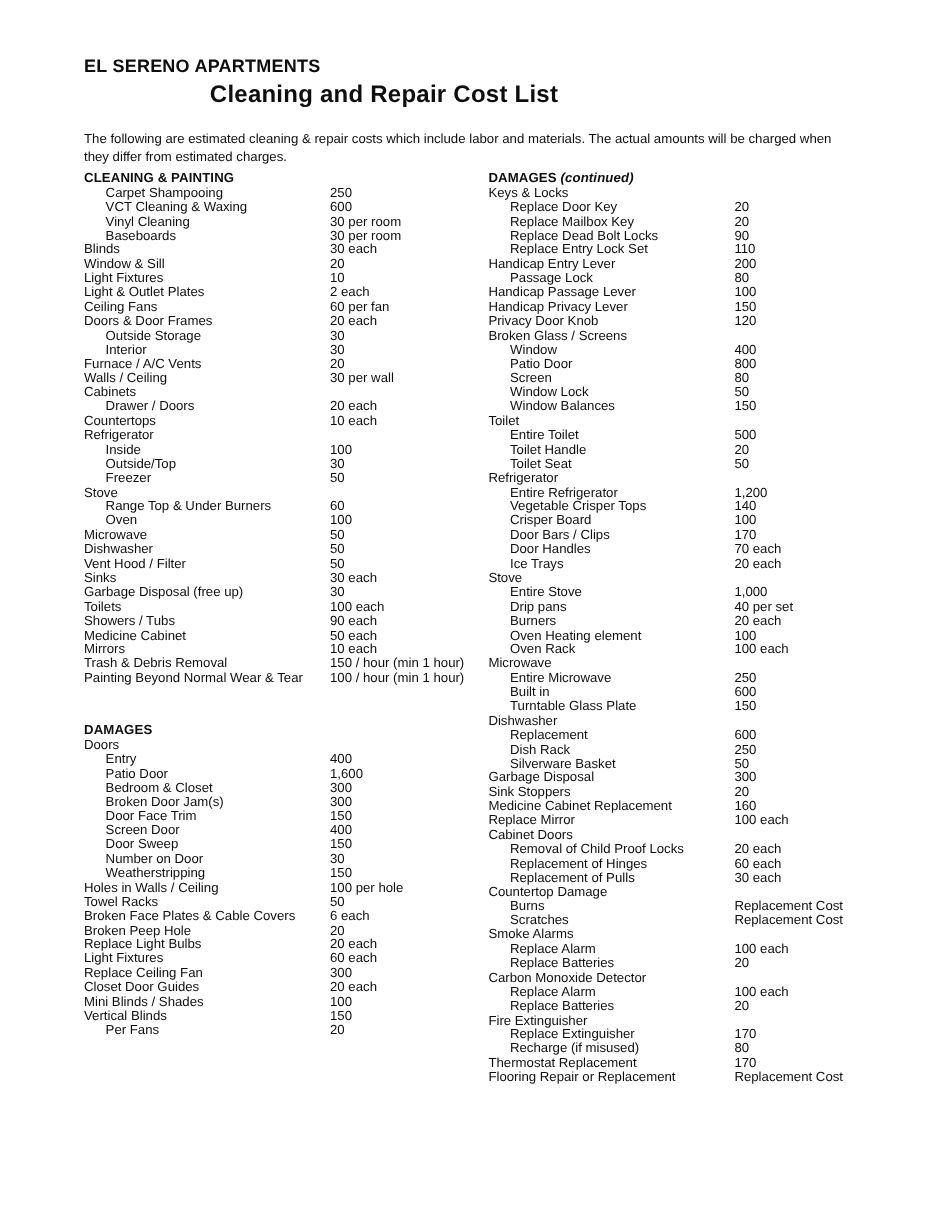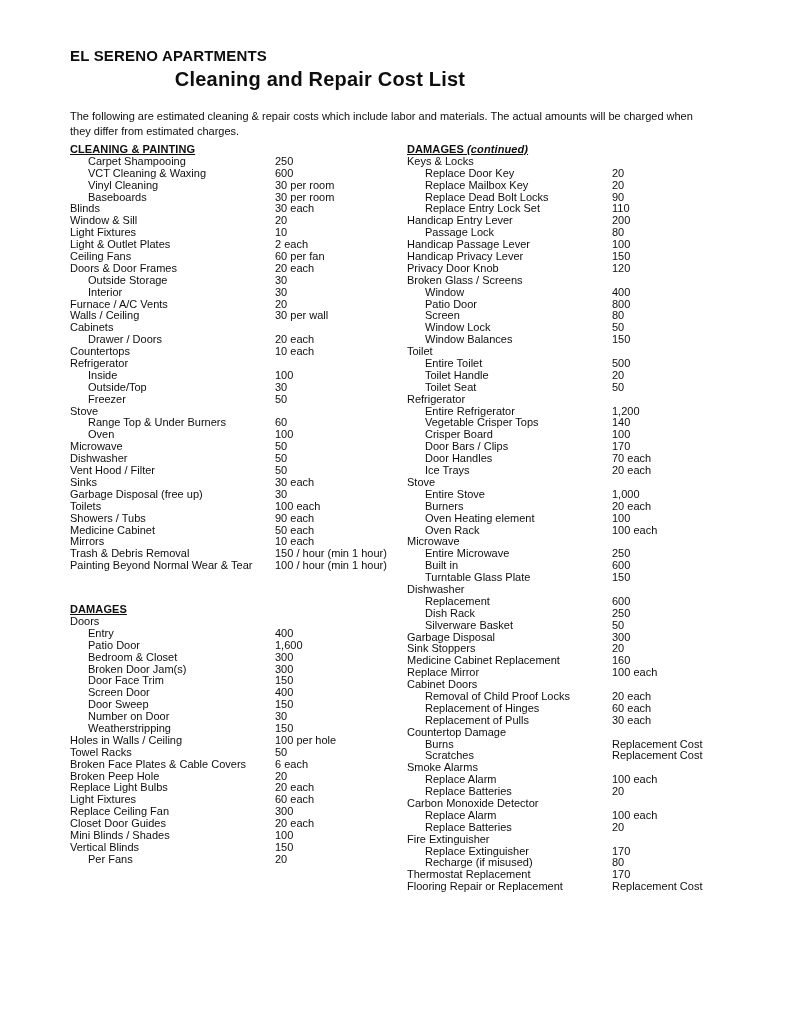--- a/index.html
+++ b/index.html
@@ -17,21 +17,21 @@
     font-size:20px;font-weight:bold;letter-spacing:.2px;
   }
   .intro{
     position:absolute;top:109px;left:70px;width:660px;
     font-size:11px;line-height:14.5px;
   }
   .intro div{white-space:nowrap;}
   .col{position:absolute;top:144px;font-size:11px;}
   .col-left{left:70px;width:331px;}
   .col-right{left:407px;width:334px;}
-  .section{position:relative;text-decoration:underline;}
+  .section{position:relative;}
   .section-gap{margin-top:32px;}
   .row{position:relative;height:11.9px;line-height:11.9px;white-space:nowrap;}
   .section-title{font-weight:bold;letter-spacing:.1px;}
   .section-title .suffix{font-style:italic;}
   .lbl{display:inline-block;}
   .indent1{padding-left:18px;}
   .price{position:absolute;left:205px;top:0;}
 </style>
 </head>
 <body>
@@ -132,20 +132,21 @@
       <div class="row"><span class="lbl indent1">Toilet Seat</span><span class="price">50</span></div>
       <div class="row"><span class="lbl">Refrigerator</span></div>
       <div class="row"><span class="lbl indent1">Entire Refrigerator</span><span class="price">1,200</span></div>
       <div class="row"><span class="lbl indent1">Vegetable Crisper Tops</span><span class="price">140</span></div>
       <div class="row"><span class="lbl indent1">Crisper Board</span><span class="price">100</span></div>
       <div class="row"><span class="lbl indent1">Door Bars / Clips</span><span class="price">170</span></div>
       <div class="row"><span class="lbl indent1">Door Handles</span><span class="price">70 each</span></div>
       <div class="row"><span class="lbl indent1">Ice Trays</span><span class="price">20 each</span></div>
       <div class="row"><span class="lbl">Stove</span></div>
       <div class="row"><span class="lbl indent1">Entire Stove</span><span class="price">1,000</span></div>
+      <div class="row"><span class="lbl indent1">Drip pans</span><span class="price">40 per set</span></div>
       <div class="row"><span class="lbl indent1">Burners</span><span class="price">20 each</span></div>
       <div class="row"><span class="lbl indent1">Oven Heating element</span><span class="price">100</span></div>
       <div class="row"><span class="lbl indent1">Oven Rack</span><span class="price">100 each</span></div>
       <div class="row"><span class="lbl">Microwave</span></div>
       <div class="row"><span class="lbl indent1">Entire Microwave</span><span class="price">250</span></div>
       <div class="row"><span class="lbl indent1">Built in</span><span class="price">600</span></div>
       <div class="row"><span class="lbl indent1">Turntable Glass Plate</span><span class="price">150</span></div>
       <div class="row"><span class="lbl">Dishwasher</span></div>
       <div class="row"><span class="lbl indent1">Replacement</span><span class="price">600</span></div>
       <div class="row"><span class="lbl indent1">Dish Rack</span><span class="price">250</span></div>

